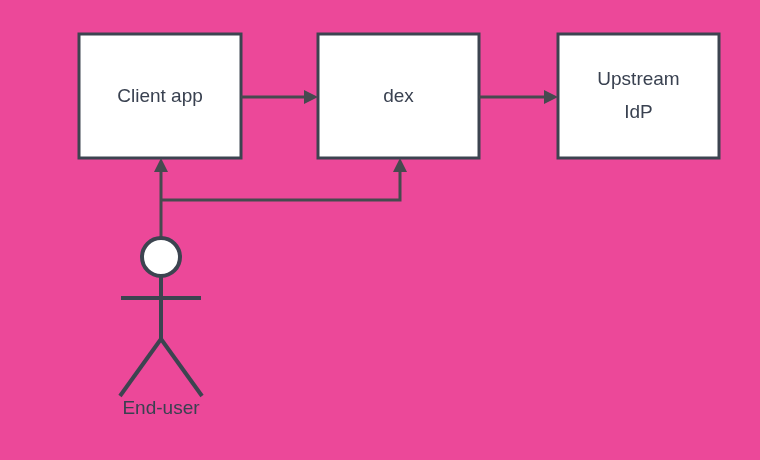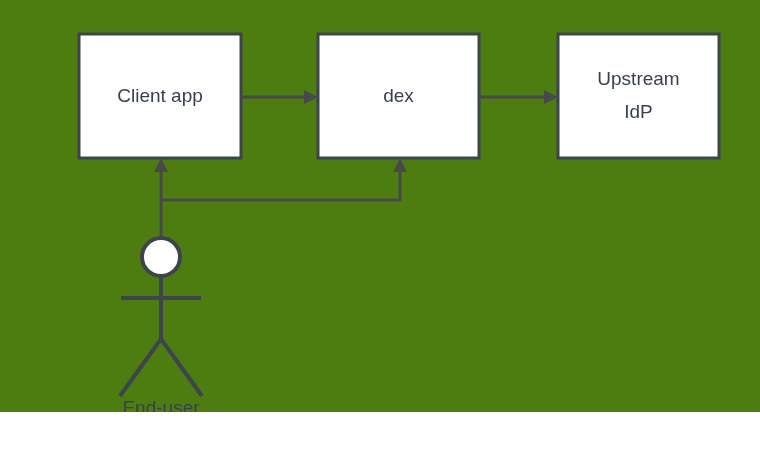--- a/index.html
+++ b/index.html
@@ -3,22 +3,22 @@
 <meta charset="utf-8">
 <style>
   html, body {
     margin: 0;
     padding: 0;
     background: #ffffff;
   }
   #canvas {
     position: relative;
     width: 760px;
-    height: 412px;
-    background: #4d7c0f;
+    height: 460px;
+    background: #ec4899;
     overflow: hidden;
     font-family: "Liberation Sans", sans-serif;
   }
   #diagram-svg {
     position: absolute;
     left: 0;
     top: 0;
     width: 760px;
     height: 460px;
     display: block;

